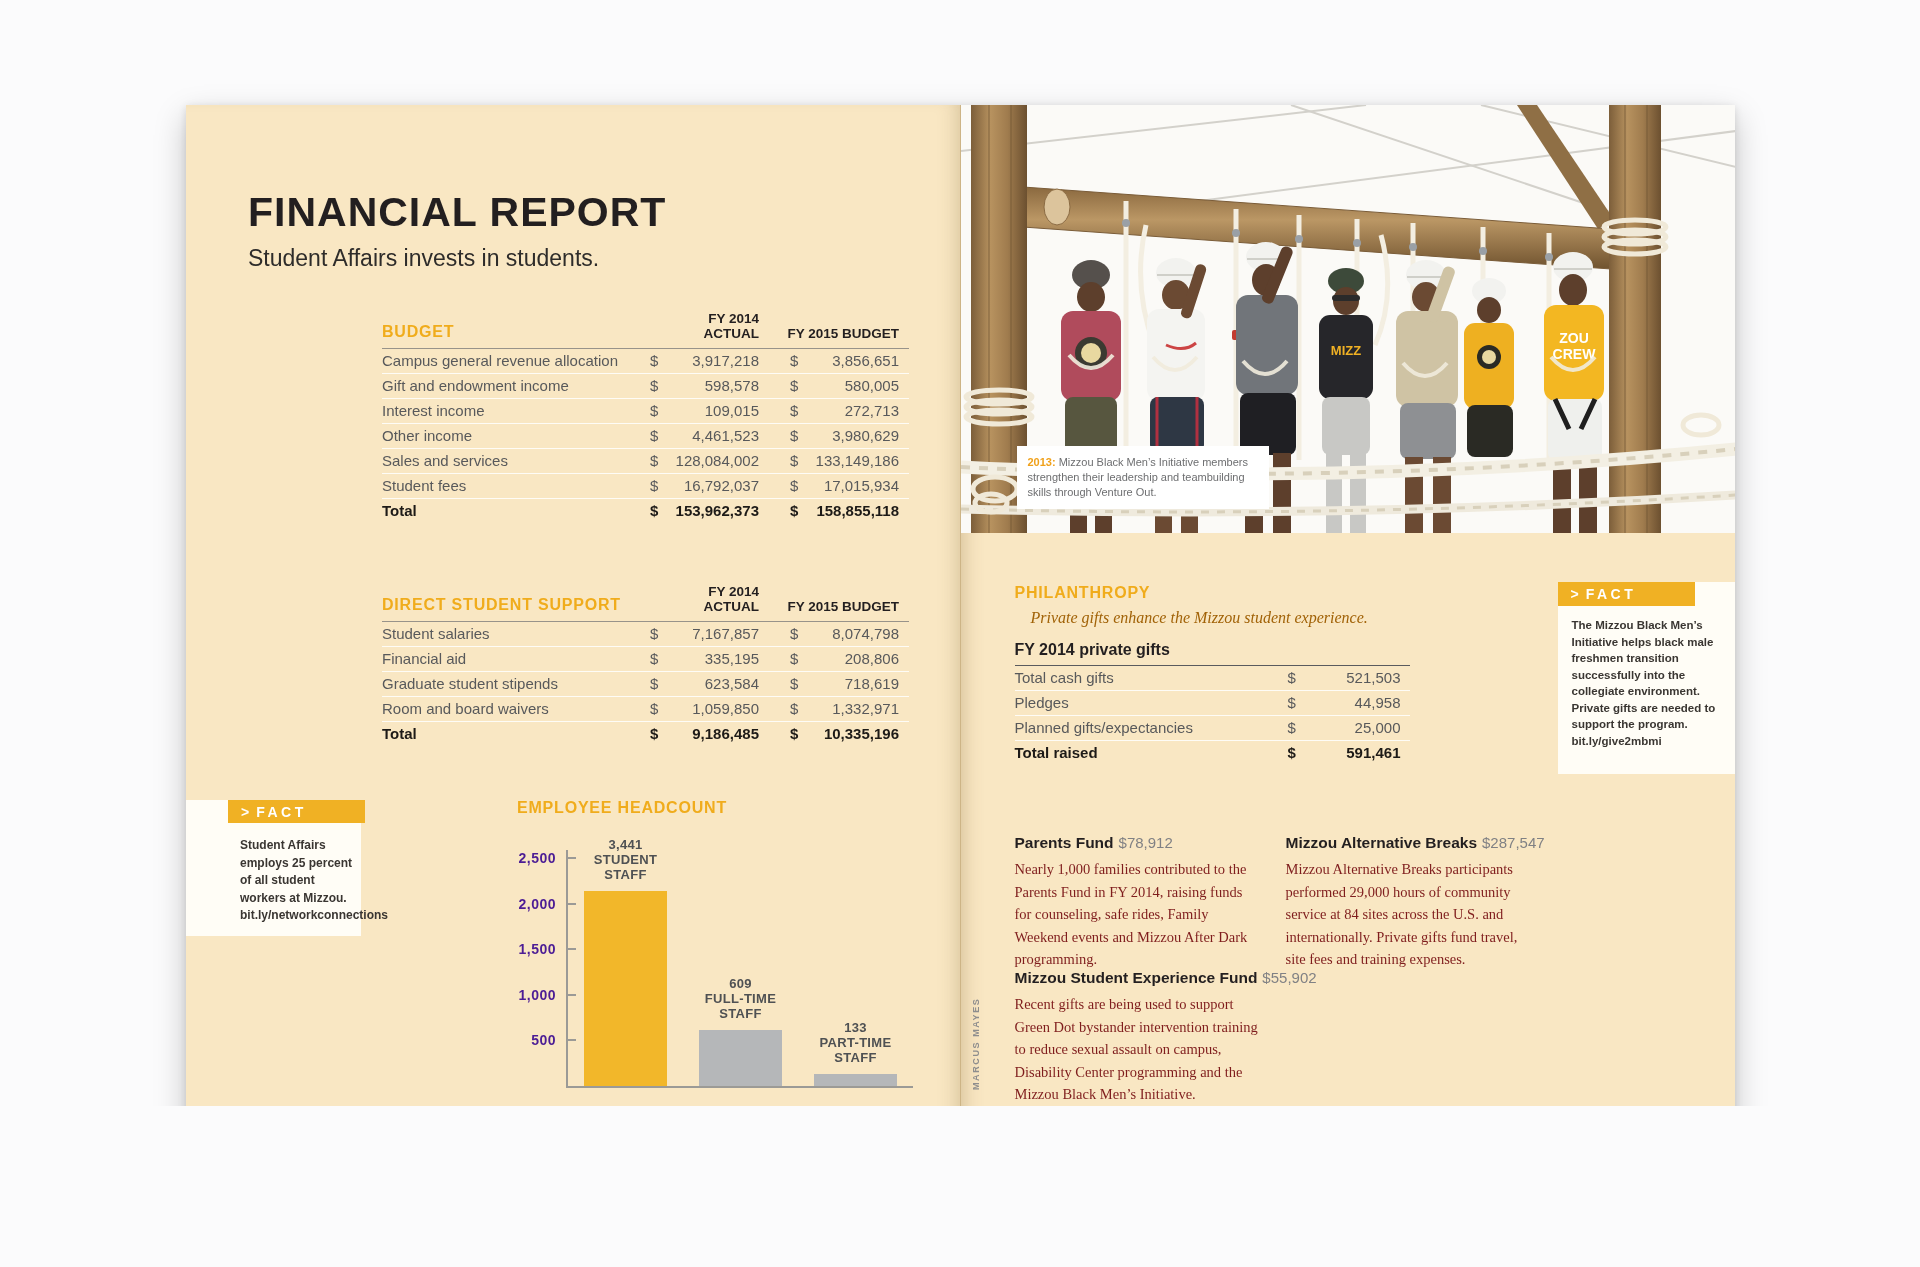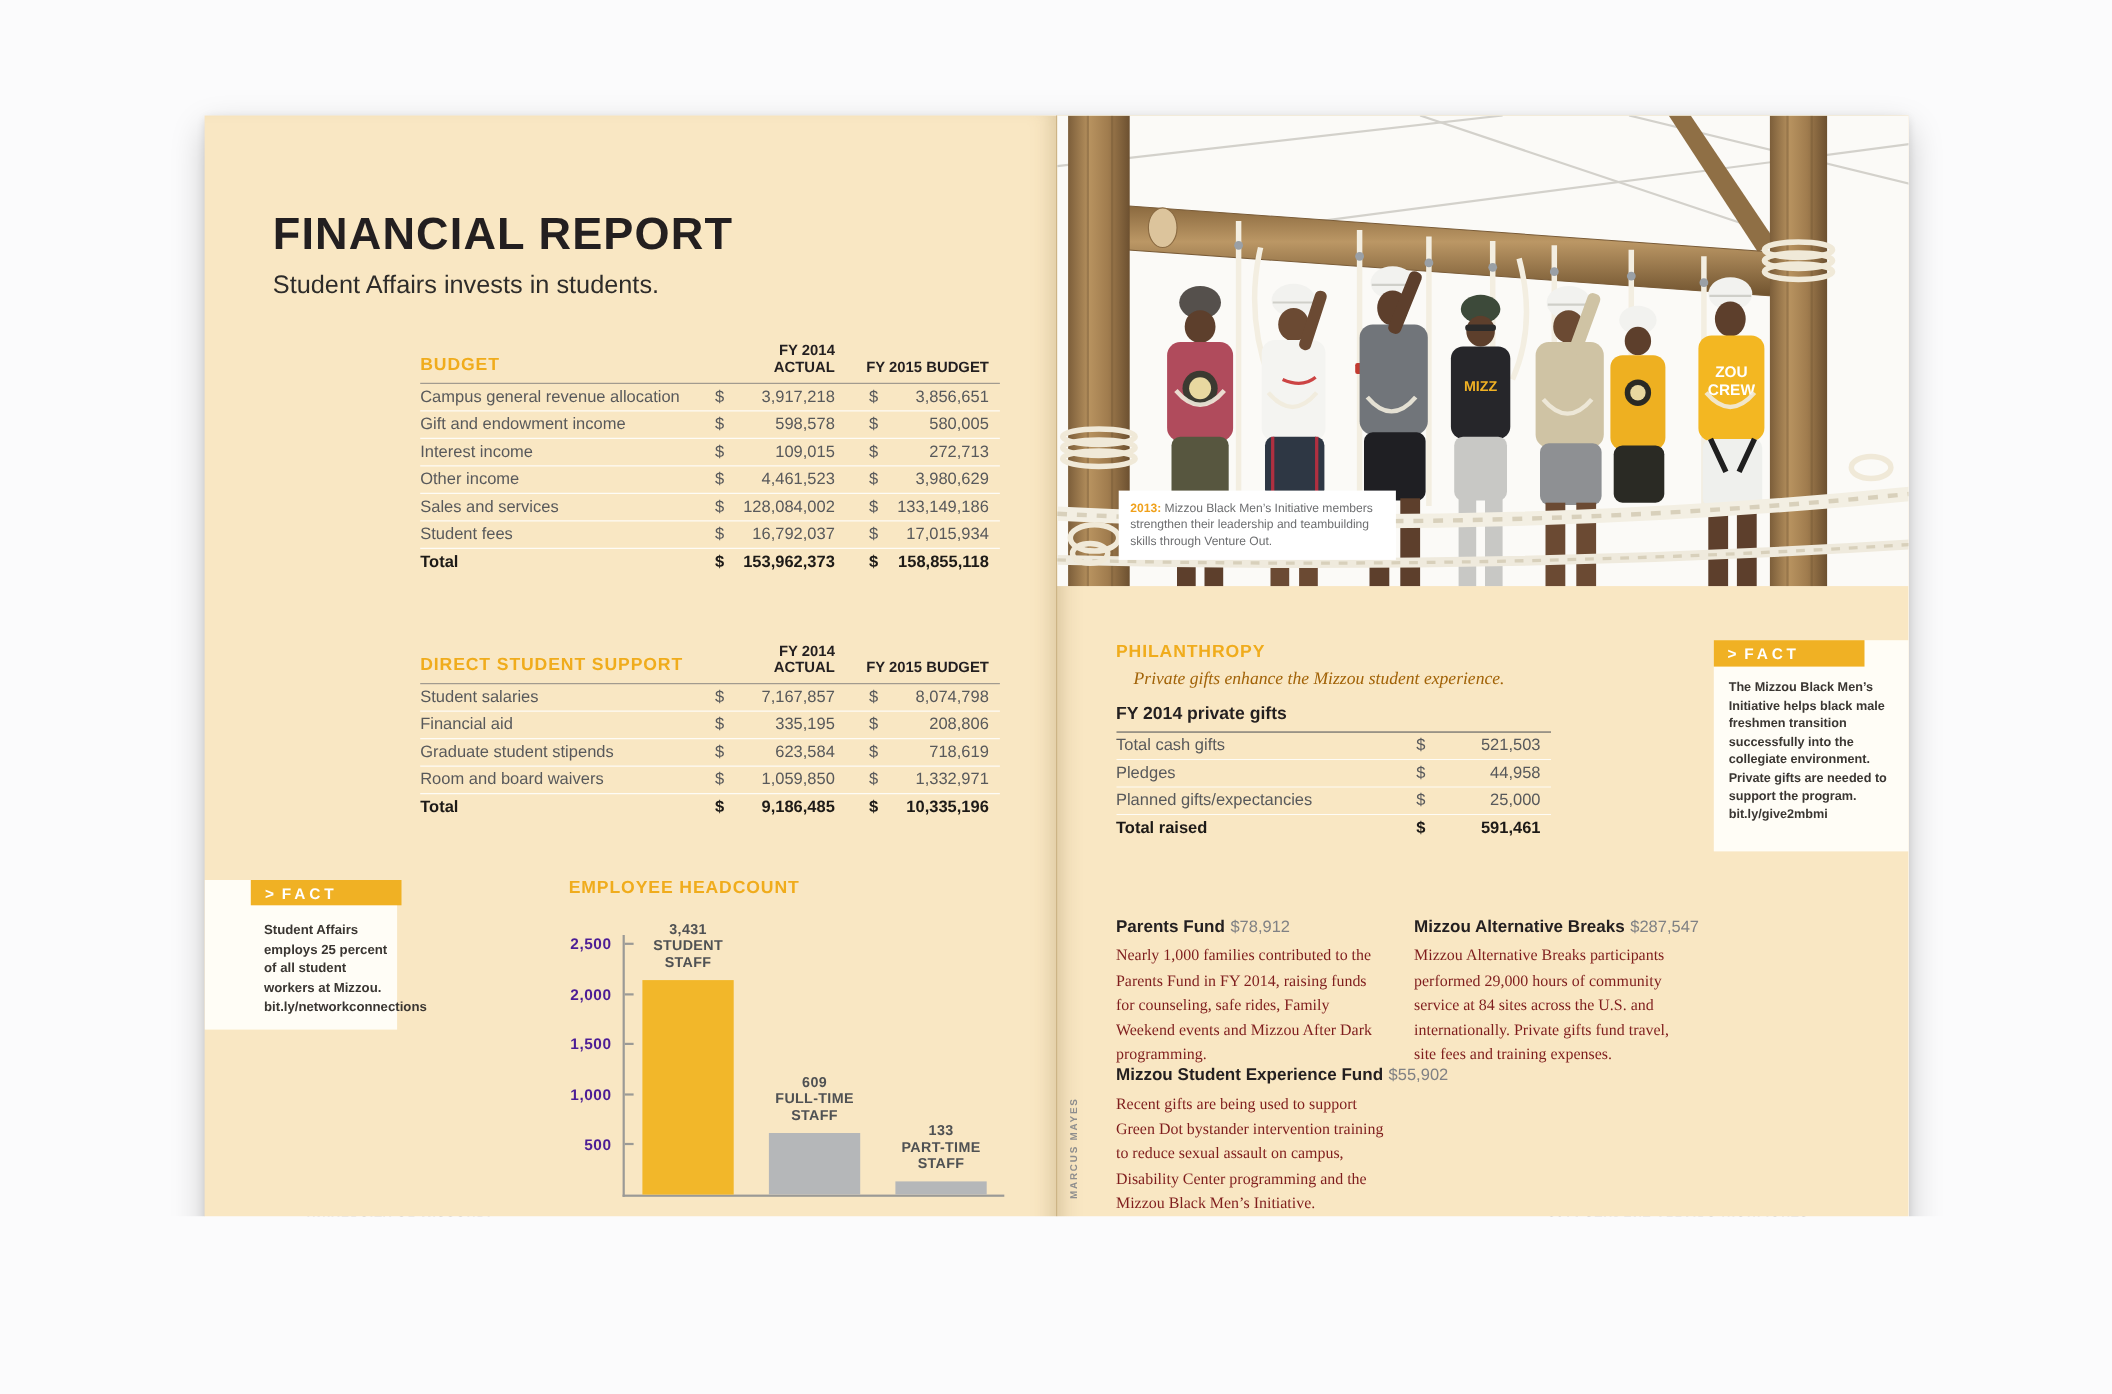--- a/index.html
+++ b/index.html
@@ -195,21 +195,21 @@
           <div class="ytick" style="bottom: 90.2px;"></div>
           <div class="ylab" style="bottom: 83.2px;">1,000</div>
           <div class="ytick" style="bottom: 135.8px;"></div>
           <div class="ylab" style="bottom: 128.8px;">1,500</div>
           <div class="ytick" style="bottom: 181.4px;"></div>
           <div class="ylab" style="bottom: 174.4px;">2,000</div>
           <div class="ytick" style="bottom: 227px;"></div>
           <div class="ylab" style="bottom: 220px;">2,500</div>
           <div class="bar" style="left: 16px; width: 83px; height: 195.077px; background: rgb(242, 183, 42);"></div>
           <div class="blab" style="left: -17.5px; bottom: 204.077px;">
-            <div>3,431</div>
+            <div>3,441</div>
             <div>STUDENT</div>
             <div>STAFF</div>
           </div>
           <div class="bar" style="left: 131px; width: 83px; height: 55.5408px; background: rgb(181, 183, 185);"></div>
           <div class="blab" style="left: 97.5px; bottom: 64.5408px;">
             <div>609</div>
             <div>FULL-TIME</div>
             <div>STAFF</div>
           </div>
           <div class="bar" style="left: 246px; width: 83px; height: 12.1296px; background: rgb(181, 183, 185);"></div>

